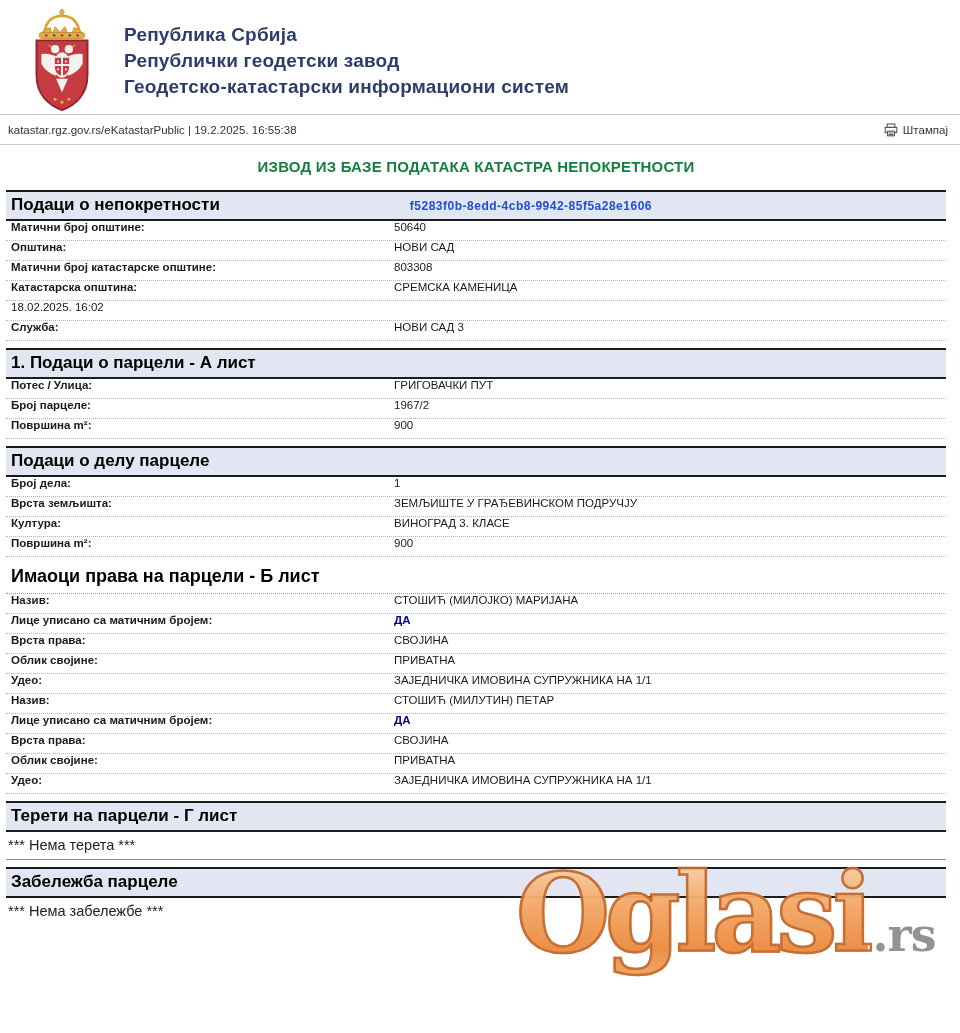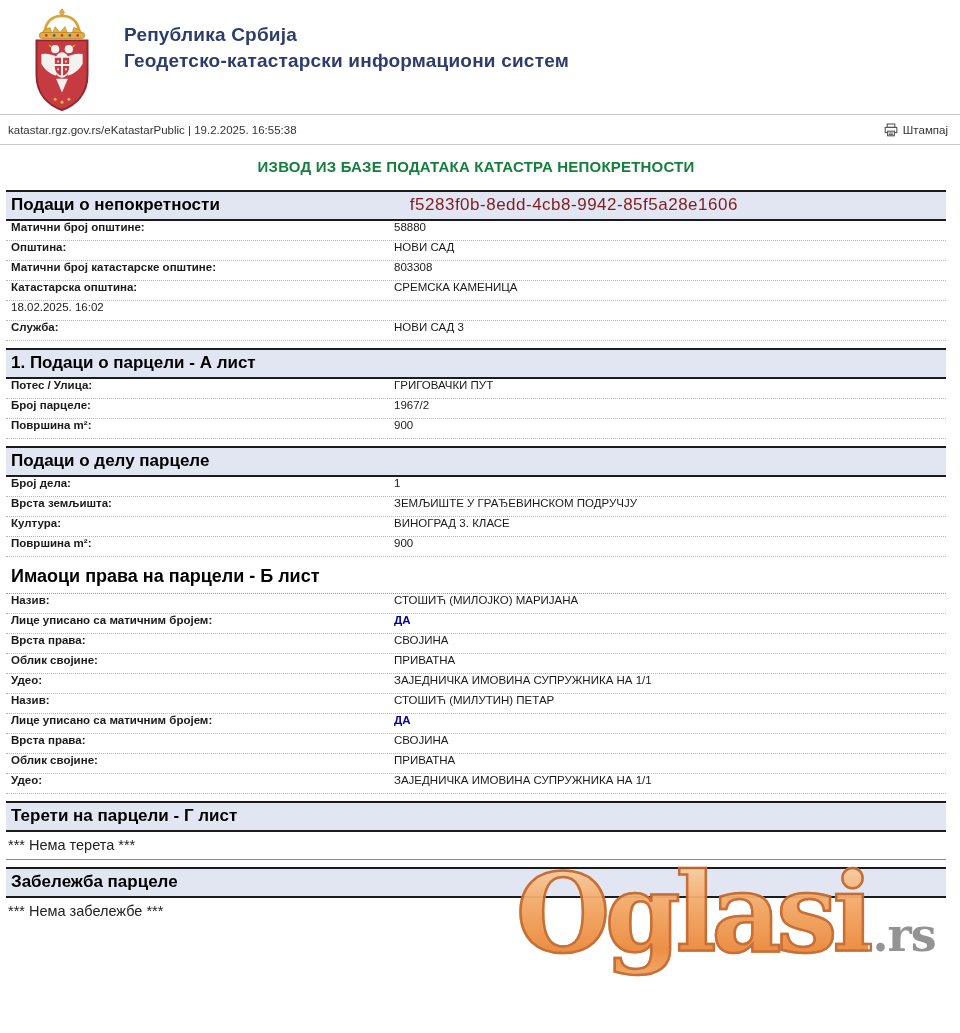--- a/index.html
+++ b/index.html
@@ -27,21 +27,21 @@
   .doc-title{
     text-align:center;font-size:15px;font-weight:bold;color:#15803d;
     margin:13px 0 12px 0;letter-spacing:.2px;
   }
   .secbar{
     background:#e2e6f3;border-top:2px solid #1c1c1c;border-bottom:2px solid #1c1c1c;
     padding:3px 8px 4px 5px;display:flex;align-items:baseline;gap:10px;margin-top:15px;
   }
   .secbar.gap{margin-top:7px;}
   .secbar .sectitle{font-size:17px;font-weight:bold;color:#000;white-space:nowrap;}
-  .secbar .uuid{font-size:17px;font-weight:normal;color:#7f1d1d;margin-left:180px;letter-spacing:.5px;}
+  .secbar .uuid{font-size:12px;font-weight:bold;color:#1d4ed8;margin-left:180px;letter-spacing:.5px;}
   .plain-heading{
     font-size:18px;font-weight:bold;color:#000;margin:4px 0 0 0;padding:5px 0 6px 5px;
     border-bottom:1px dotted #9a9a9a;
   }
   .row{
     display:flex;height:20px;border-bottom:1px dotted #b5b5b5;
     padding-left:5px;box-sizing:border-box;
   }
   .row .lbl{flex:0 0 383px;font-size:11.5px;font-weight:bold;color:#1a1a1a;}
   .row .val{font-size:11.5px;color:#1a1a1a;}
@@ -100,20 +100,21 @@
     <circle cx="44" cy="54.5" r="1.1" fill="#f4f2ee"></circle>
     <circle cx="36" cy="62.5" r="1.1" fill="#f4f2ee"></circle>
     <circle cx="44" cy="62.5" r="1.1" fill="#f4f2ee"></circle>
 
     <circle cx="33" cy="93" r="1.6" fill="#e4af3c"></circle>
     <circle cx="40" cy="96" r="1.6" fill="#e4af3c"></circle>
     <circle cx="47" cy="93" r="1.6" fill="#e4af3c"></circle>
   </svg>
   <div class="agency">
     <div>Република Србија</div>
+    <div>Републички геодетски завод</div>
     <div>Геодетско-катастарски информациони систем</div>
   </div>
 </div>
 
 <hr class="rule">
 
 <div class="meta">
   <span>katastar.rgz.gov.rs/eKatastarPublic | 19.2.2025. 16:55:38</span>
   <span class="print-link">
     <svg width="14" height="14" viewBox="0 0 14 14">
@@ -132,21 +133,21 @@
 <div class="doc">
 
   <div class="doc-title">ИЗВОД ИЗ БАЗЕ ПОДАТАКА КАТАСТРА НЕПОКРЕТНОСТИ</div>
 
   <div class="secbar">
     <span class="sectitle">Подаци о непокретности</span>
     <span class="uuid">f5283f0b-8edd-4cb8-9942-85f5a28e1606</span>
   </div>
   <div class="row">
     <span class="lbl">Матични број општине:</span>
-    <span class="val">58880</span>
+    <span class="val">50640</span>
   </div>
   <div class="row">
     <span class="lbl">Општина:</span>
     <span class="val">НОВИ САД</span>
   </div>
   <div class="row">
     <span class="lbl">Матични број катастарске општине:</span>
     <span class="val">803308</span>
   </div>
   <div class="row">

